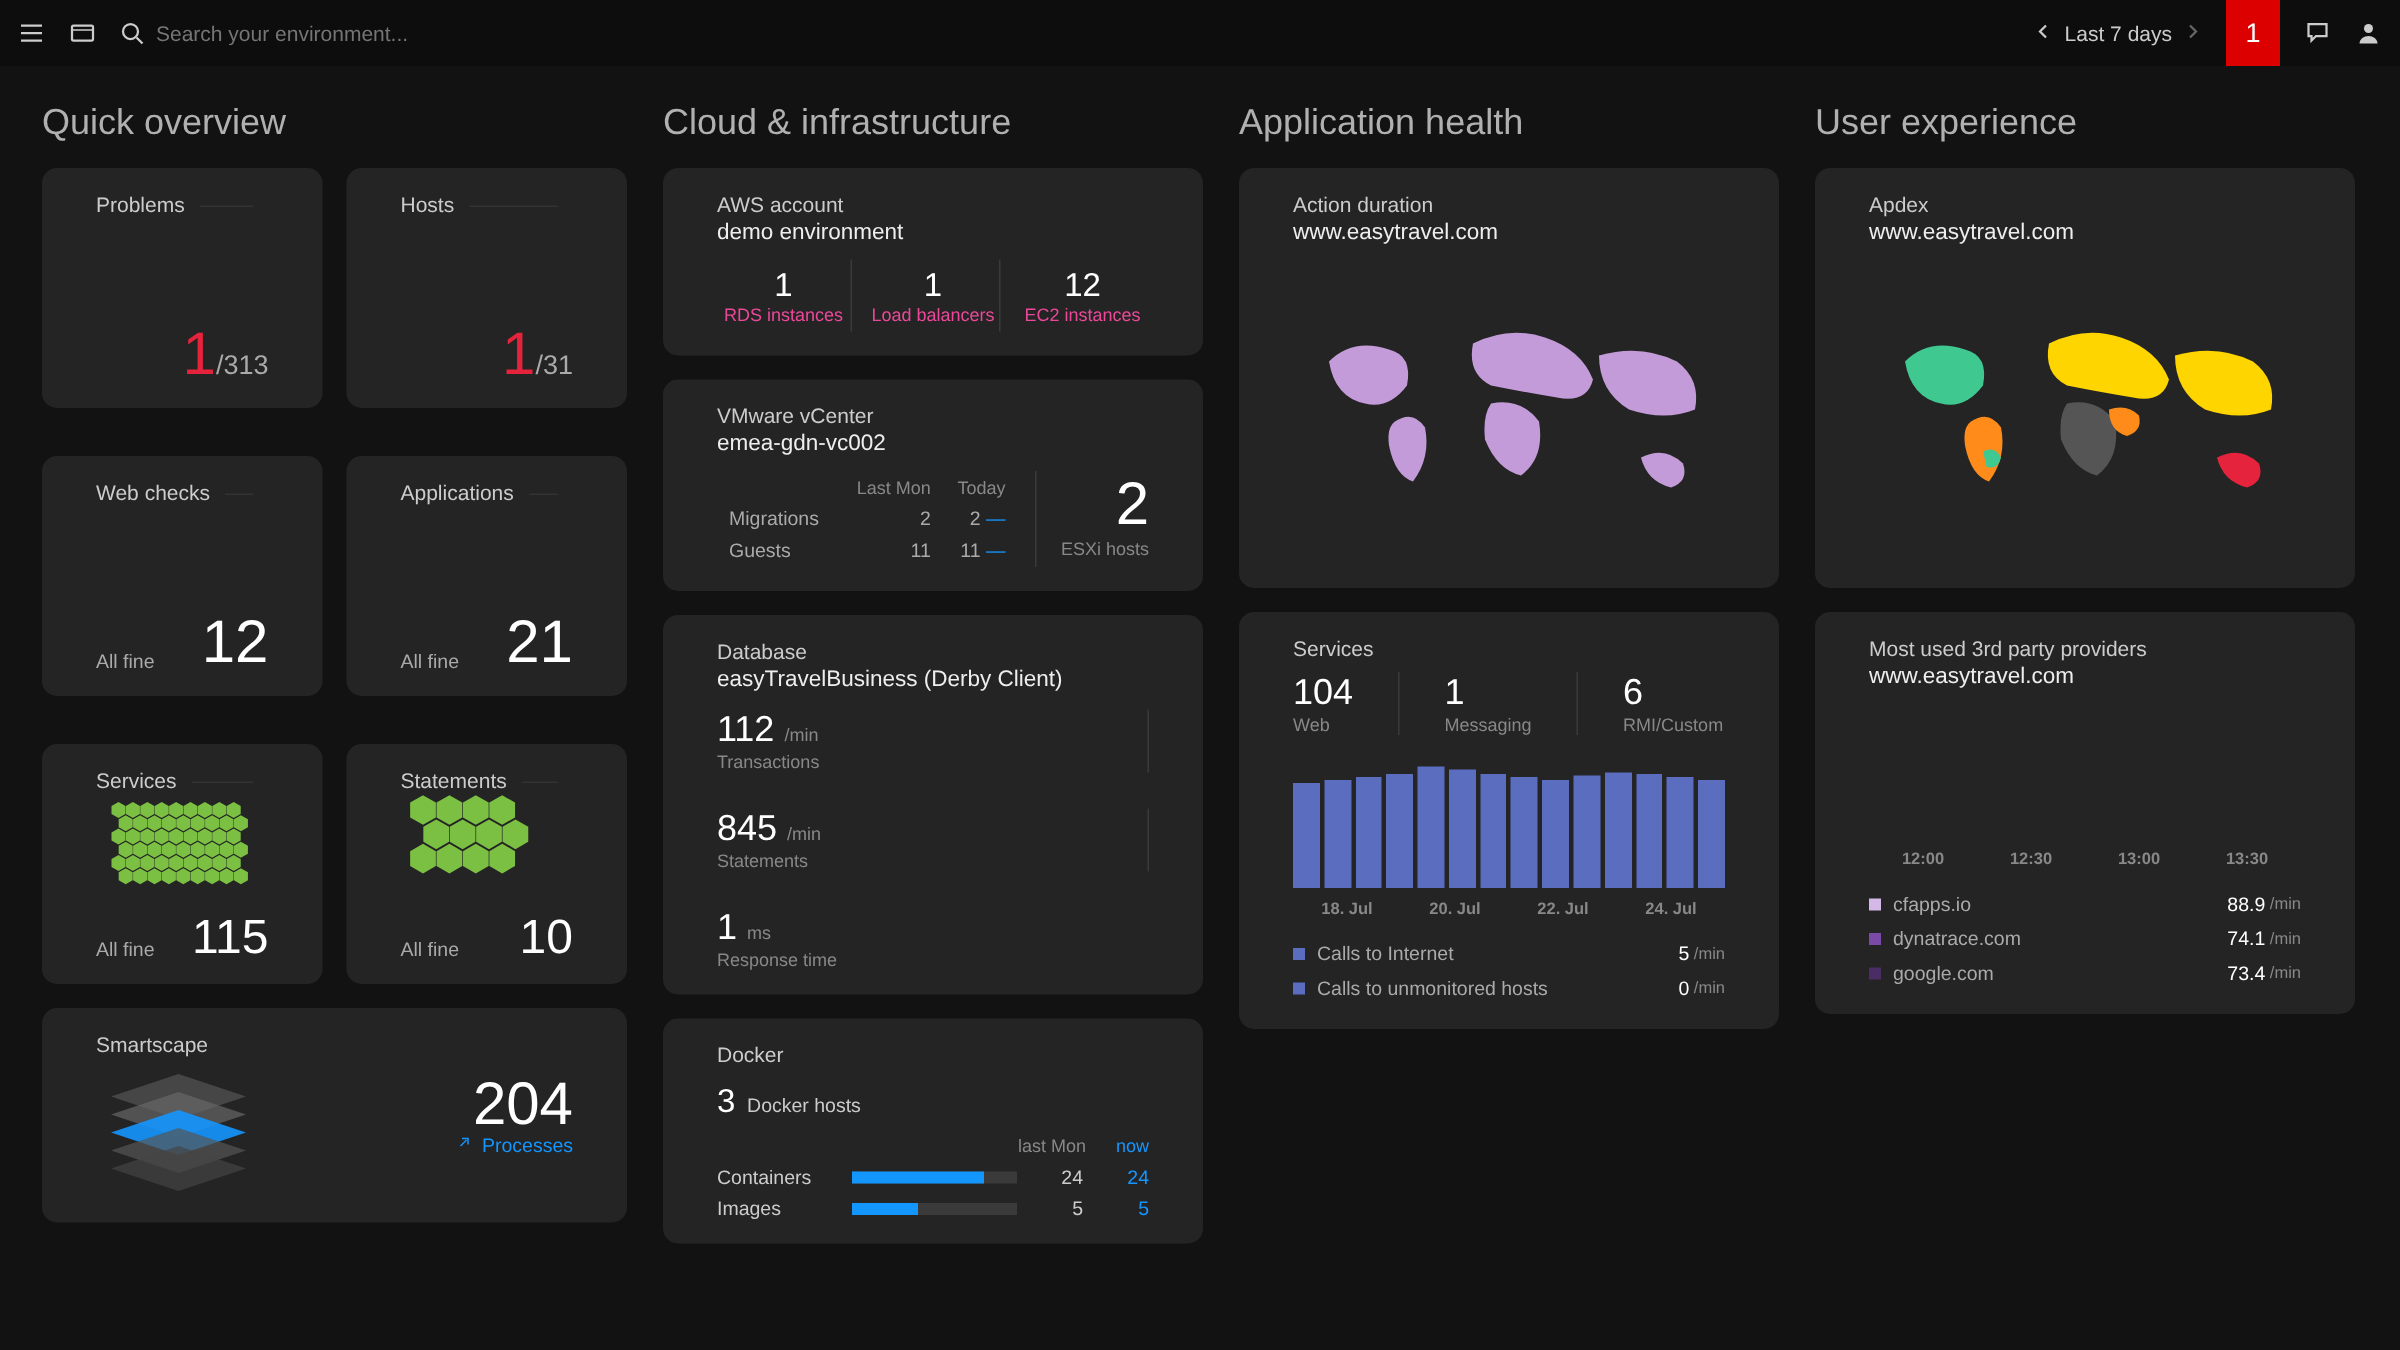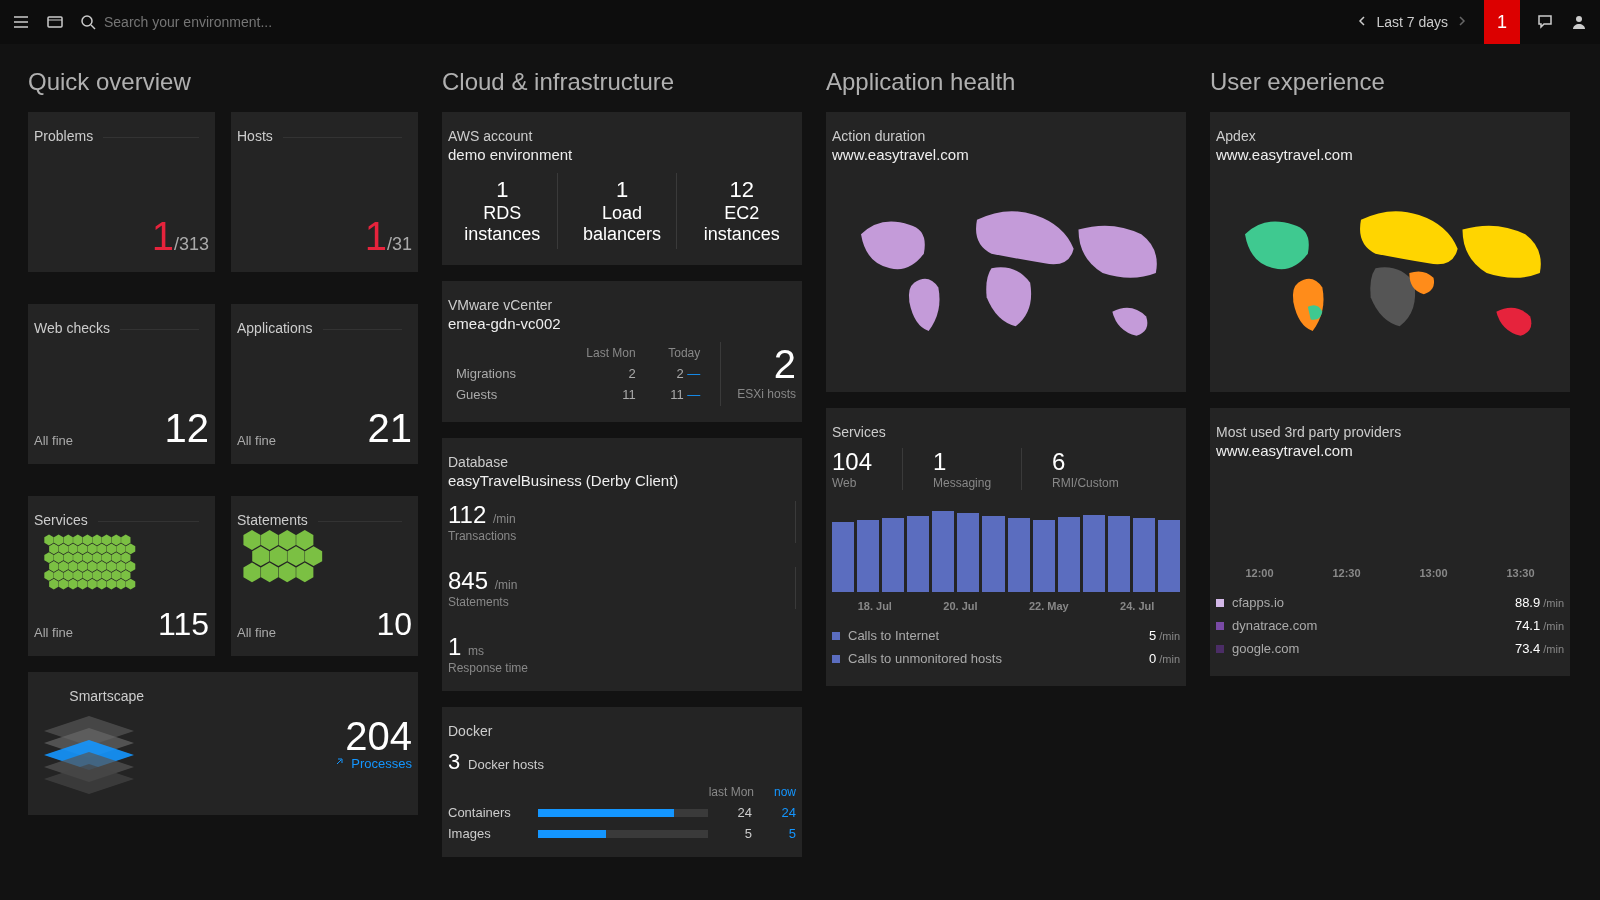--- a/index.html
+++ b/index.html
@@ -34,40 +34,40 @@
     display: grid;
     grid-template-columns: 390px 360px 360px 360px;
     gap: 24px;
     padding: 24px 28px;
   }
   .section-title {
     font-size: 24px; font-weight: 300; color: #b0b0b0; margin-bottom: 16px;
   }
   .tile {
     background: #242424;
-    border-radius: 0;
-    padding: 16px 6px;
+    border-radius: 10px;
+    padding: 16px 36px;
     margin-bottom: 16px;
   }
   .tile-title { font-size: 14px; color: #ccc; margin-bottom: 2px; }
   .tile-sub { font-size: 15px; color: #eee; margin-bottom: 10px; }
   .grid2 { display: grid; grid-template-columns: 1fr 1fr; gap: 16px; }
   .small-tile { height: 160px; display: flex; flex-direction: column; }
   .small-tile .fill { flex: 1; display: flex; align-items: flex-end; justify-content: flex-end; }
   .big-num { font-size: 40px; font-weight: 300; color: #fff; line-height: 1; }
   .big-num .red { color: #e6233c; }
   .big-num .sub { font-size: 18px; color: #aaa; }
   .all-fine { font-size: 13px; color: #aaa; }
   .hex { position: relative; width: 100%; height: 80px; }
   .hex svg { position: absolute; left: 0; top: 0; }
   .triple-stat { display: flex; gap: 10px; }
   .stat { flex: 1; text-align: center; border-right: 1px solid #3a3a3a; padding: 4px 0; }
   .stat:last-child { border-right: none; }
   .stat .v { font-size: 22px; color: #fff; font-weight: 300; }
-  .stat .l { font-size: 18px; color: #ffffff; }
+  .stat .l { font-size: 12px; color: #ec4899; }
   .vmtable { width: 100%; font-size: 13px; color: #aaa; }
   .vmtable td { padding: 2px 6px; text-align: right; }
   .vmtable td:first-child { text-align: left; color: #aaa; }
   .vmtable th { font-weight: 400; color: #888; padding: 2px 6px; text-align: right; font-size: 12px; }
   .big-right { font-size: 40px; color: #fff; font-weight: 300; }
   .db-stats { display: flex; gap: 24px; margin-top: 12px; flex-direction: column; }
   .db-stat .v { font-size: 24px; color: #fff; font-weight: 300; }
   .db-stat .v .u { font-size: 12px; color: #888; }
   .db-stat .l { font-size: 12px; color: #888; }
   .docker-row { display: flex; align-items: center; gap: 10px; font-size: 13px; color: #ccc; margin-top: 6px; }
@@ -287,21 +287,21 @@
             </svg>
         </div>
         <div style="display:flex; justify-content:space-between; align-items:flex-end;">
           <span class="all-fine">All fine</span>
           <span class="big-num" style="font-size:32px">10</span>
         </div>
       </div>
     </div>
 
     <div class="tile" style="display:flex; align-items:center; gap:20px;">
-      <div style="flex:0 0 auto;text-align:right;">
+      <div style="flex:0 0 auto;">
         <div class="tile-title">Smartscape</div>
         <svg width="110" height="90" viewBox="0 0 110 90">
           <g transform="translate(10,10)">
             <polygon points="45,0 90,15 45,30 0,15" fill="#555" opacity="0.7"></polygon>
             <polygon points="45,12 90,27 45,42 0,27" fill="#666" opacity="0.7"></polygon>
             <polygon points="45,24 90,39 45,54 0,39" fill="#1496ff" opacity="0.9"></polygon>
             <polygon points="45,36 90,51 45,66 0,51" fill="#555" opacity="0.7"></polygon>
             <polygon points="45,48 90,63 45,78 0,63" fill="#444" opacity="0.7"></polygon>
           </g>
         </svg>
@@ -462,21 +462,21 @@
           <div class="bar" style="height: 80%;"></div>
           <div class="bar" style="height: 83%;"></div>
           <div class="bar" style="height: 86%;"></div>
           <div class="bar" style="height: 84%;"></div>
           <div class="bar" style="height: 82%;"></div>
           <div class="bar" style="height: 80%;"></div>
         </div>
       <div class="xaxis" id="svc-xaxis">
           <span>18. Jul</span>
           <span>20. Jul</span>
-          <span>22. May</span>
+          <span>22. Jul</span>
           <span>24. Jul</span>
         </div>
       <div id="svc-rows">
           <div class="legend-row">
             <span class="bullet" style="background:#5b6dbf"></span>
             <span>Calls to Internet</span>
             <span class="val">5</span>
             <span class="unit">/min</span>
           </div>
           <div class="legend-row">

